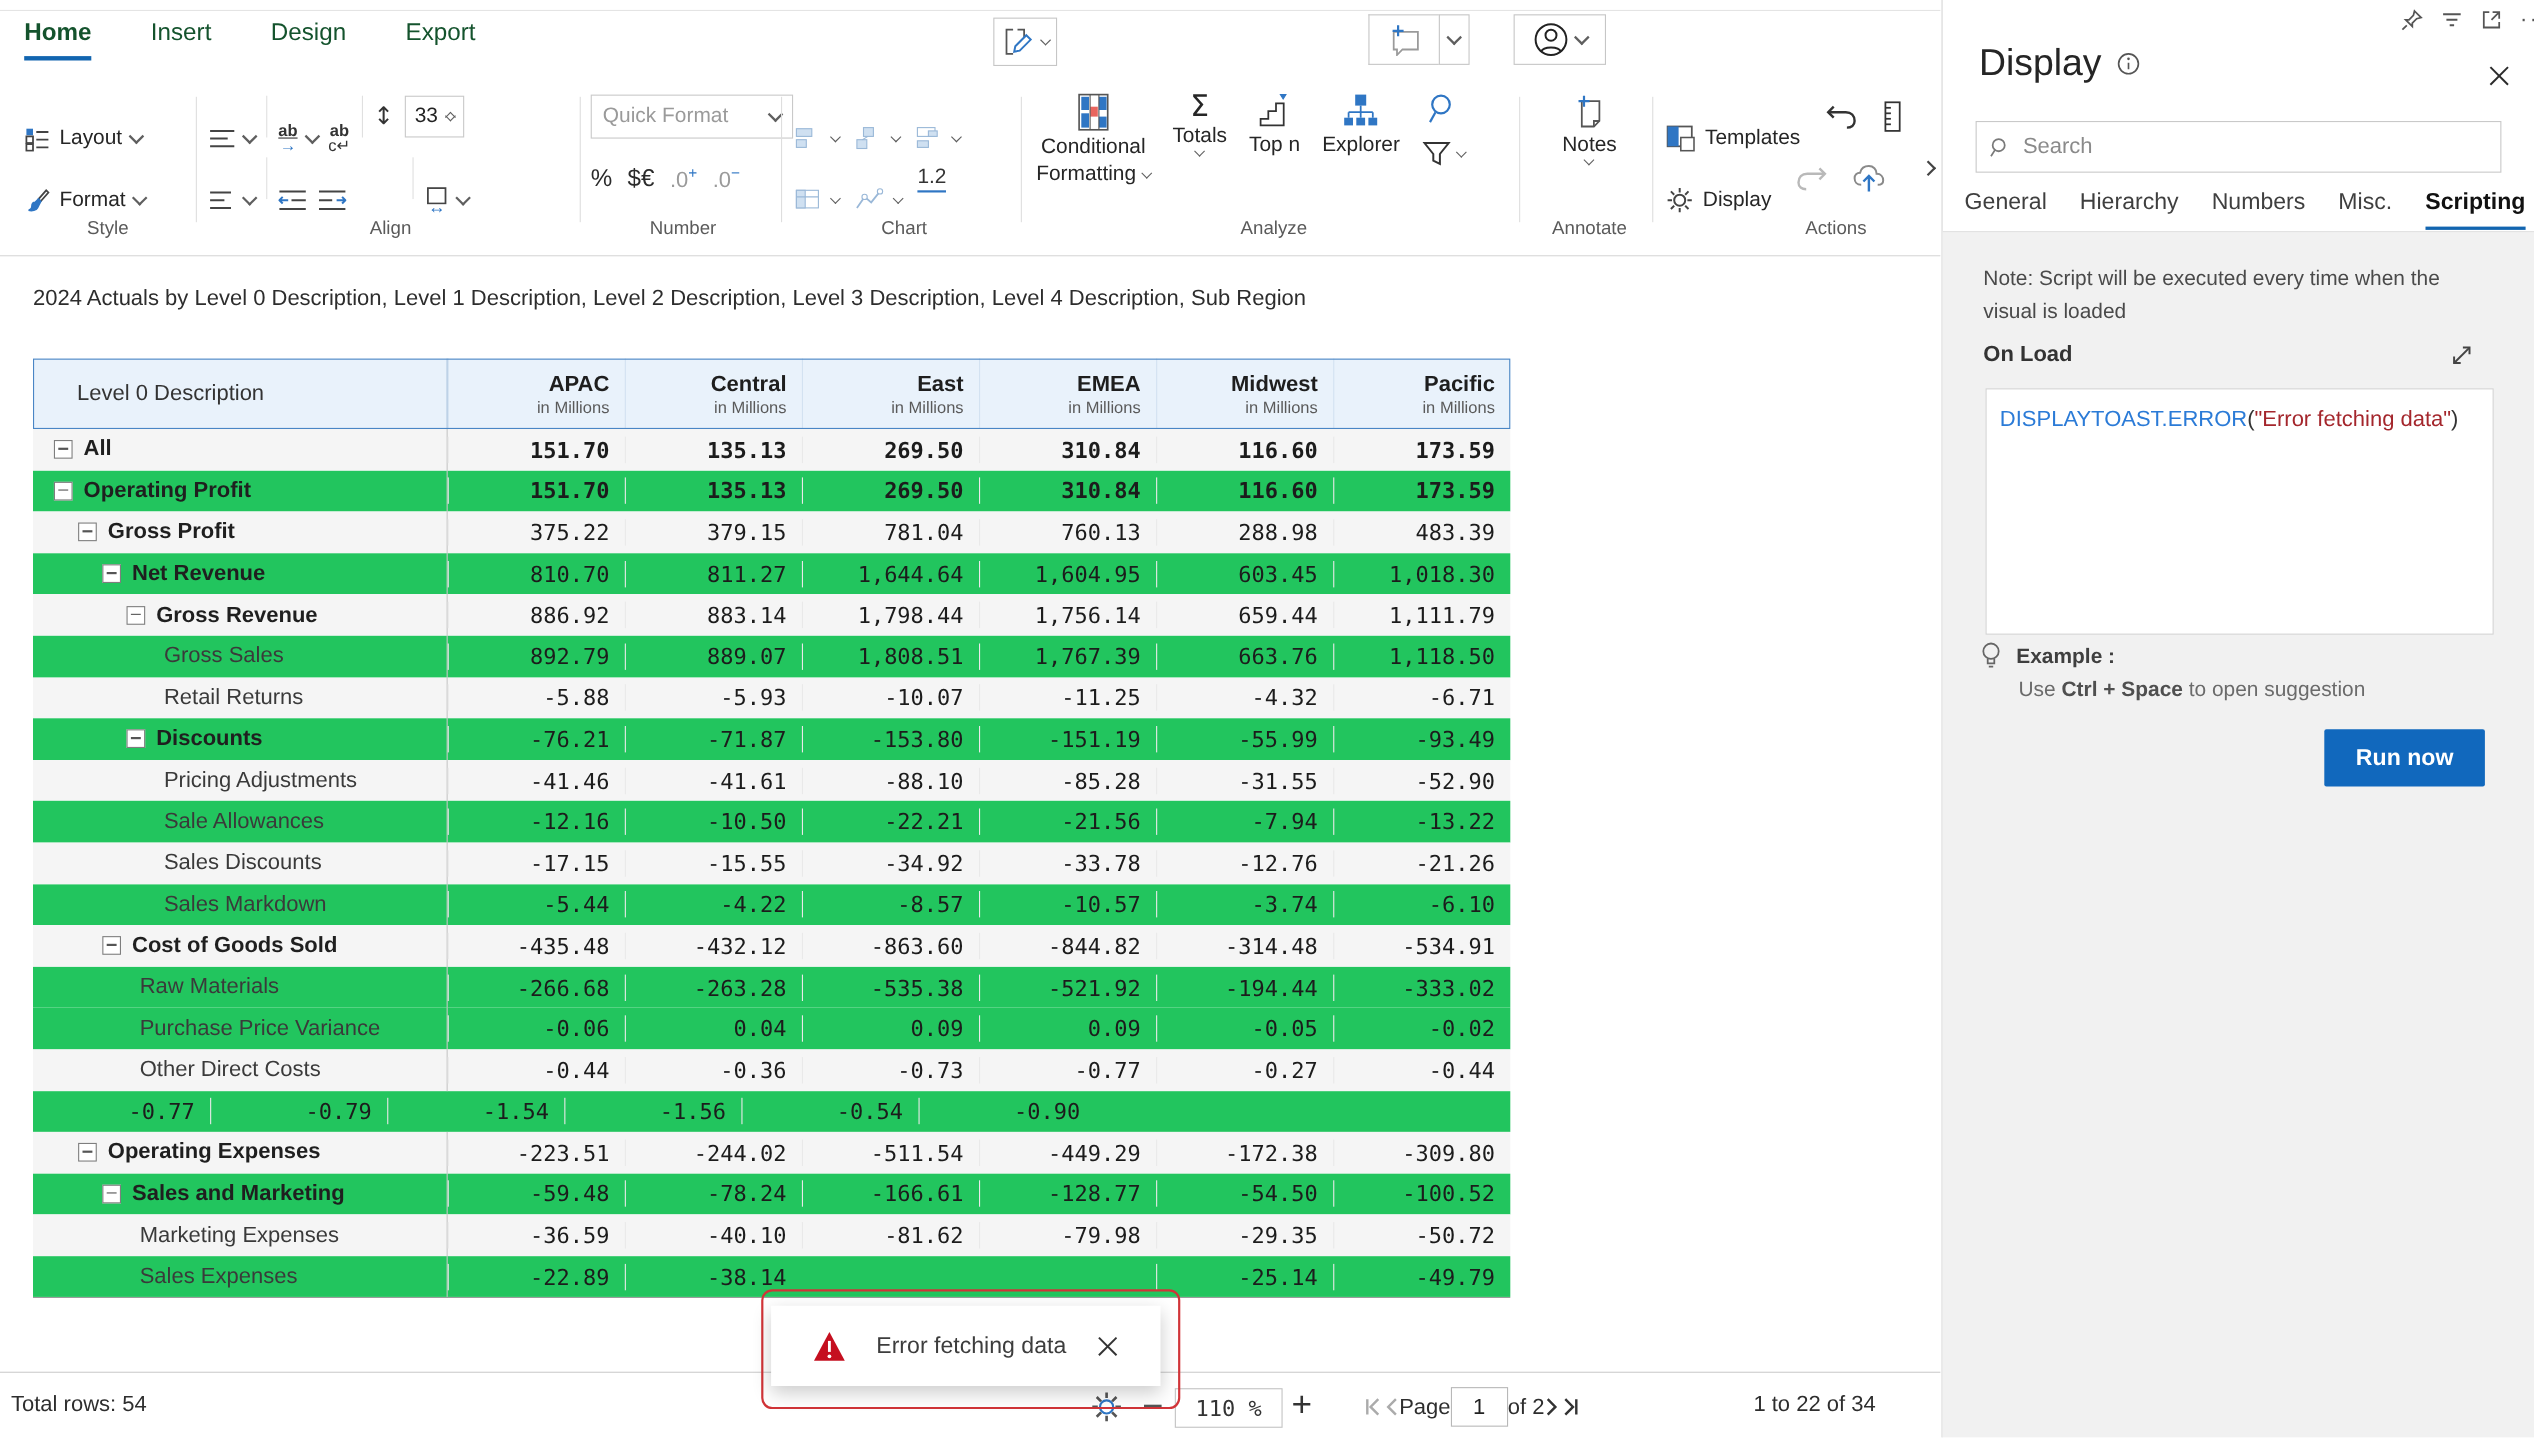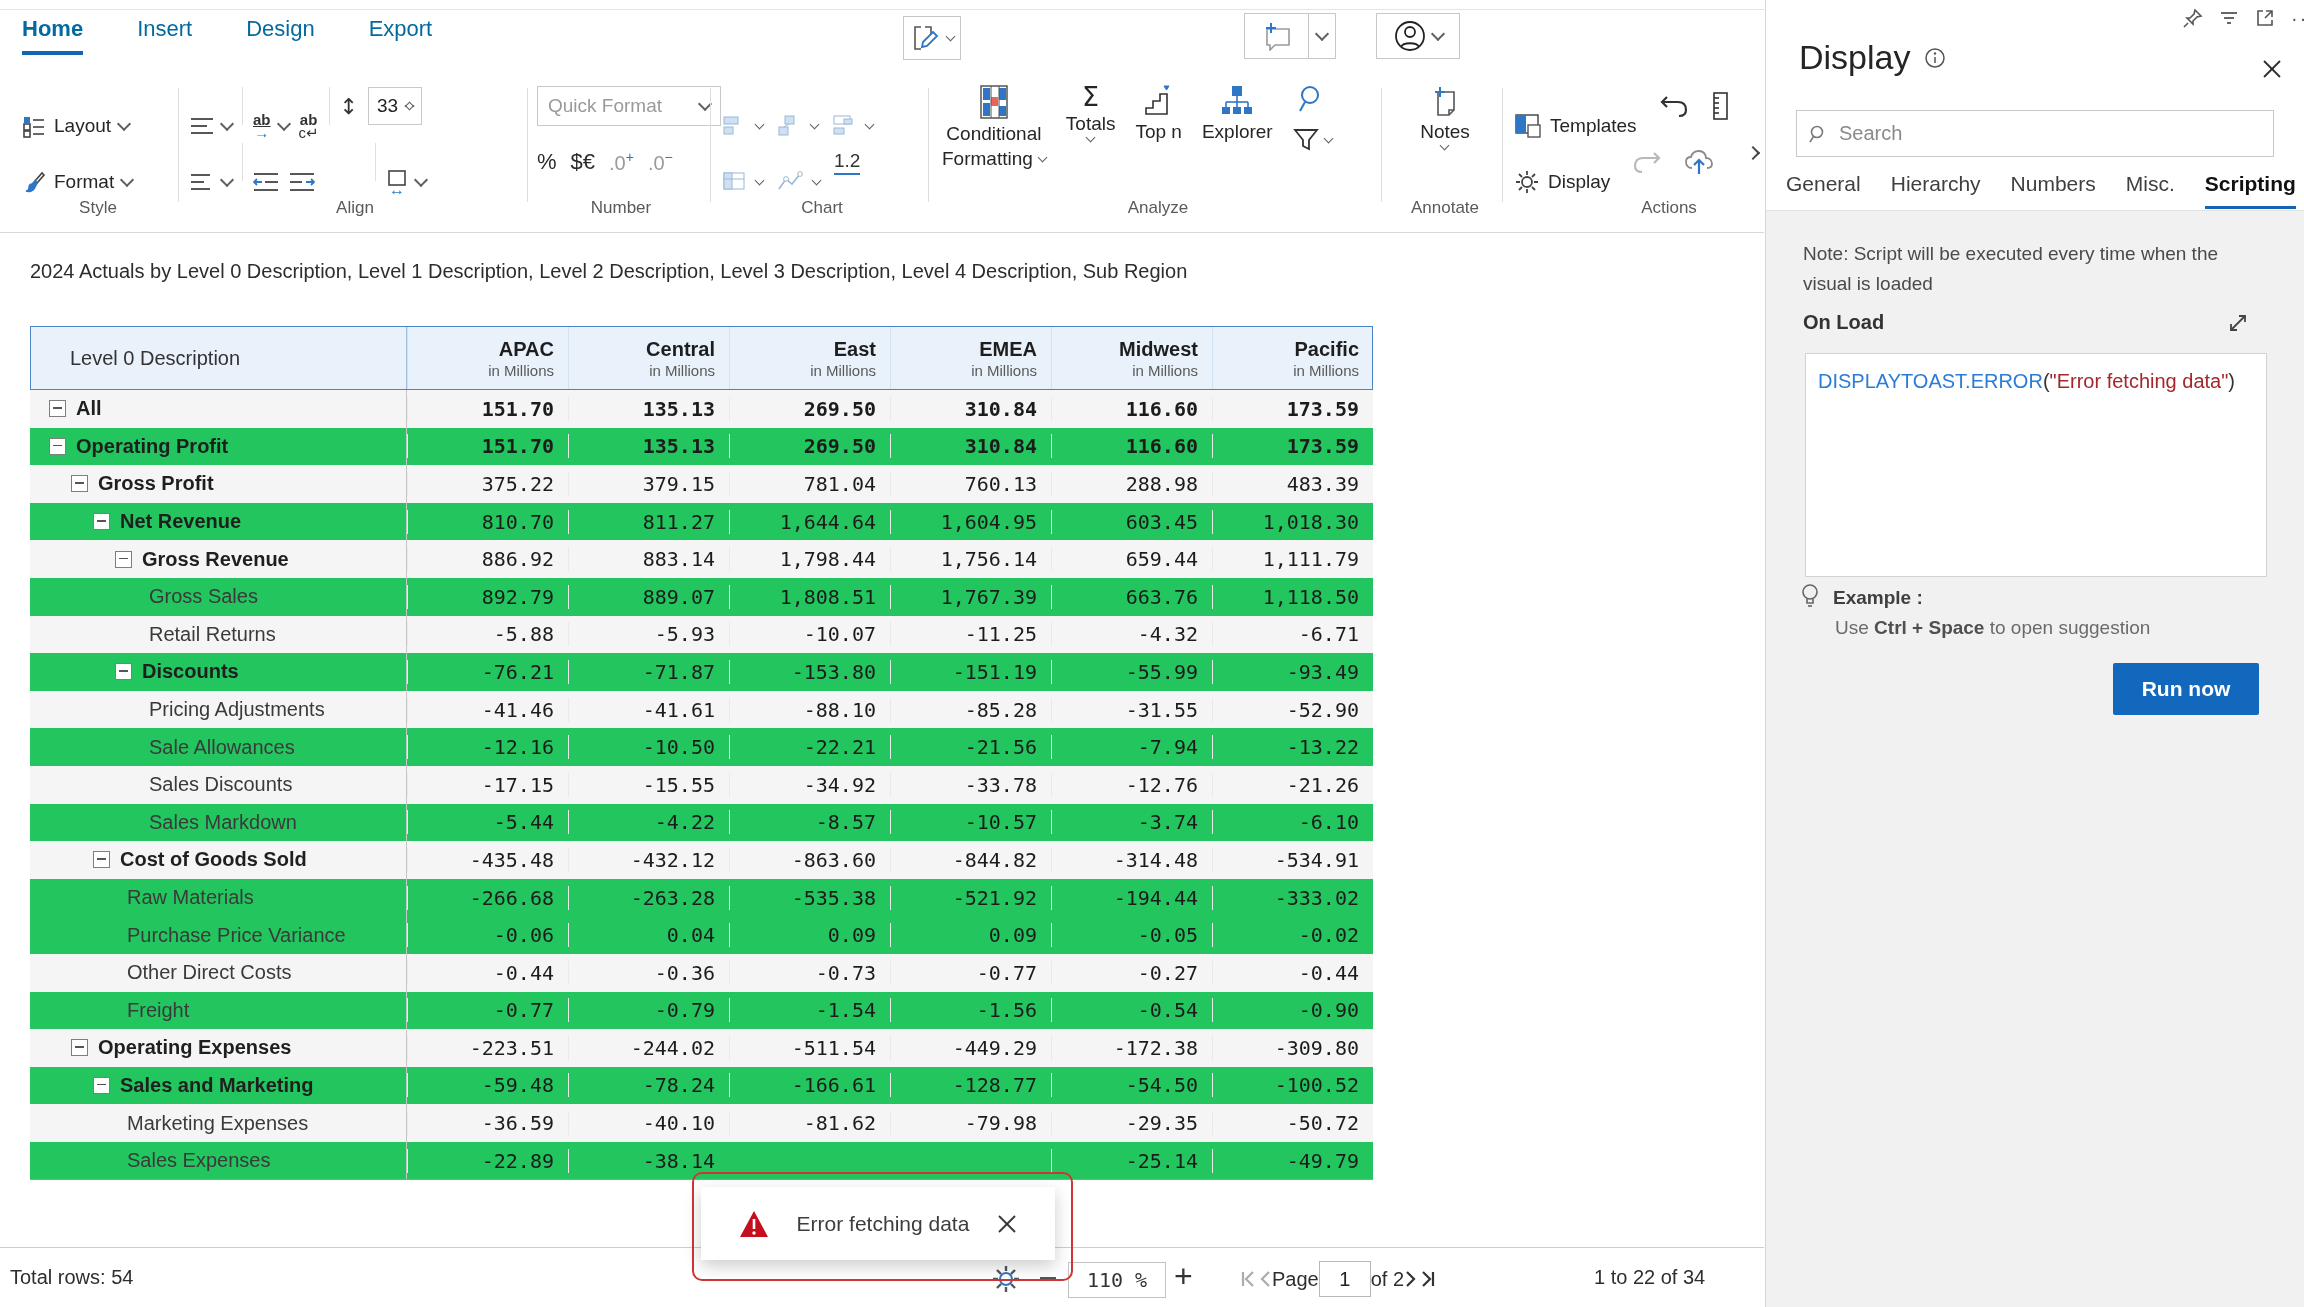--- a/index.html
+++ b/index.html
@@ -9,21 +9,21 @@
   svg{display:block;}
   
   .cv{display:inline-block;width:8px;height:8px;border-right:2px solid #5f5f5f;border-bottom:2px solid #5f5f5f;}
   .cv-down{transform:rotate(45deg);margin-top:-4px;}
   .cv-right{transform:rotate(-45deg);}
   .cv-up{transform:rotate(-135deg);margin-bottom:-4px;}
   .cv-sm{width:6px;height:6px;border-width:1.5px;}
   
   .ribbon{position:absolute;left:0;top:0;width:1764px;height:232px;background:#fff;border-bottom:1px solid #d8d8d8;}
   .ribbon::before{content:"";position:absolute;left:0;top:9px;width:100%;height:1px;background:#e4e4e4;}
-  .rtabs{position:absolute;left:22px;top:16px;display:flex;gap:54px;font-size:22px;color:#0369a1;}
+  .rtabs{position:absolute;left:22px;top:16px;display:flex;gap:54px;font-size:22px;color:#14532d;}
   .rtab{padding-bottom:9px;cursor:pointer;}
   .rtab.active{font-weight:700;border-bottom:4px solid #1265b0;}
   .rgroup{position:absolute;top:84px;height:138px;}
   .glabel{position:absolute;bottom:4px;left:0;right:0;text-align:center;font-size:17px;color:#5a5a5a;}
   .grow{position:absolute;left:0;display:flex;align-items:center;gap:10px;height:40px;}
   .grow1{top:2px;} .grow2{top:58px;}
   .rbtn{display:flex;align-items:center;gap:8px;font-size:19px;color:#262626;cursor:pointer;white-space:nowrap;margin-top:40px;}
   .vdiv{position:absolute;top:88px;height:114px;width:1px;background:#dedede;}
   .idiv{width:1px;height:38px;background:#e0e0e0;}
   .stack{display:flex;flex-direction:column;align-items:center;line-height:13px;font-size:15px;color:#333;}
@@ -668,24 +668,20 @@
       </div>
     <div class="tval">-0.44</div>
           <div class="tval">-0.36</div>
           <div class="tval">-0.73</div>
           <div class="tval">-0.77</div>
           <div class="tval">-0.27</div>
           <div class="tval">-0.44</div>
         </div>
 
     <div class="trow leaf">
-      <div class="tlabel" style="padding-left: 97px;">
-
-        <span class="lbl">Freight</span>
-      </div>
     <div class="tval">-0.77</div>
           <div class="tval">-0.79</div>
           <div class="tval">-1.54</div>
           <div class="tval">-1.56</div>
           <div class="tval">-0.54</div>
           <div class="tval">-0.90</div>
         </div>
 
     <div class="trow group alt">
       <div class="tlabel" style="padding-left: 41px;">

